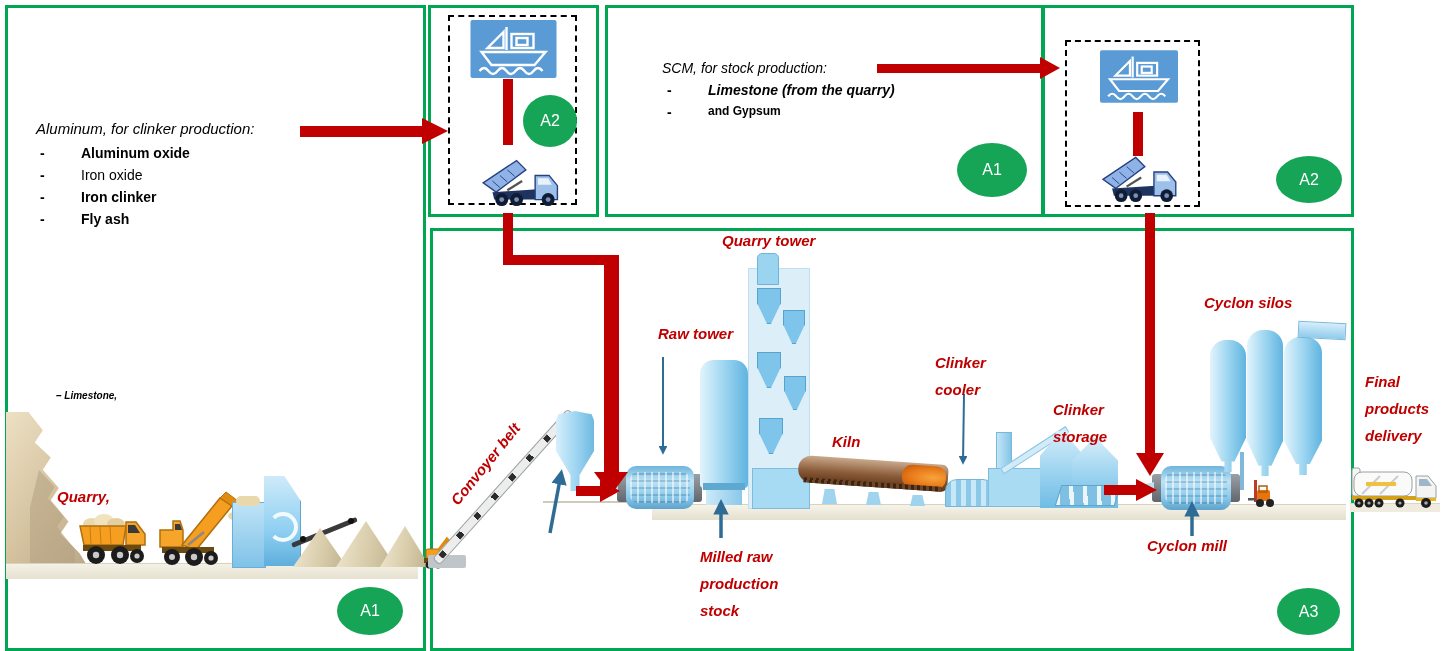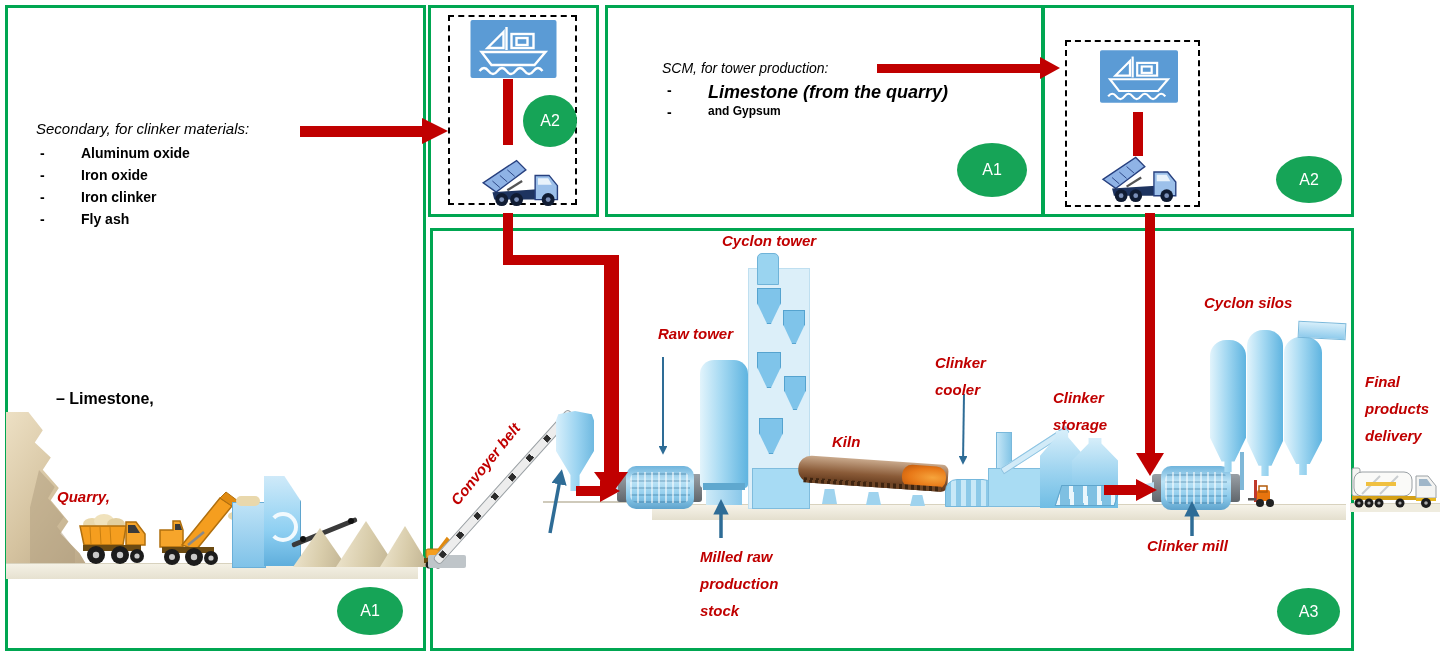--- a/index.html
+++ b/index.html
@@ -34,32 +34,32 @@
 <body>
 
 <div id="canvas">
 
   <div class="gbox" style="left:5px;top:5px;width:415px;height:640px;"></div>
   <div class="gbox" style="left:428px;top:5px;width:165px;height:206px;"></div>
   <div class="gbox" style="left:605px;top:5px;width:433px;height:206px;"></div>
   <div class="gbox" style="left:1042px;top:5px;width:306px;height:206px;"></div>
   <div class="gbox" style="left:430px;top:228px;width:918px;height:417px;"></div>
 
-  <div class="blklbl" style="left:36px;top:120px;width:290px;font-size:15px;font-style:italic;">Secondary, for clinker materials:</div>
+  <div class="blklbl" style="left:36px;top:120px;width:290px;font-size:15px;font-style:italic;">Aluminum, for clinker production:</div>
 
   <div class="blklbl" style="left:40px;top:145px;font-size:14px;font-weight:bold;">-</div>
   <div class="blklbl" style="left:81px;top:145px;font-size:14px;font-weight:bold;">Aluminum oxide</div>
   <div class="blklbl" style="left:40px;top:167px;font-size:14px;font-weight:bold;">-</div>
-  <div class="blklbl" style="left:81px;top:167px;font-size:14px;font-weight:bold;">Iron oxide</div>
+  <div class="blklbl" style="left:81px;top:167px;font-size:14px;font-weight:normal;">Iron oxide</div>
   <div class="blklbl" style="left:40px;top:189px;font-size:14px;font-weight:bold;">-</div>
   <div class="blklbl" style="left:81px;top:189px;font-size:14px;font-weight:bold;">Iron clinker</div>
   <div class="blklbl" style="left:40px;top:211px;font-size:14px;font-weight:bold;">-</div>
   <div class="blklbl" style="left:81px;top:211px;font-size:14px;font-weight:bold;">Fly ash</div>
 
-  <div class="blklbl" style="left:56px;top:390px;font-size:16px;font-weight:bold;">–  Limestone,</div>
+  <div class="blklbl" style="left:56px;top:390px;font-size:10px;font-weight:bold;font-style:italic;">–  Limestone,</div>
 
   <div class="redlbl" style="left:57px;top:488px;line-height:1.2;text-align:right;">Quarry,</div>
 
   <div class="abs" style="left:6px;top:412px;width:80px;height:152px;
        background:linear-gradient(125deg,#EDE0C4 0%,#D5C3A0 55%,#BBA888 100%);
        clip-path:polygon(0 0,28% 0,46% 12%,36% 20%,56% 30%,46% 38%,66% 50%,56% 58%,78% 72%,68% 80%,92% 93%,100% 100%,0 100%);"></div>
   <div class="abs" style="left:30px;top:470px;width:45px;height:94px;
        background:#B3A081;opacity:.55;
        clip-path:polygon(20% 0,55% 18%,40% 30%,75% 50%,60% 60%,100% 85%,100% 100%,0 100%,0 40%);"></div>
 
@@ -149,23 +149,23 @@
     <polygon points="63,25 74,25 78,32 63,32" fill="#E8F2FB"></polygon>
     <circle cx="24" cy="48" r="7" fill="#101C33"></circle>
       <circle cx="24" cy="48" r="2.6" fill="#7A8FB8"></circle>
     <circle cx="40" cy="48" r="7" fill="#101C33"></circle>
       <circle cx="40" cy="48" r="2.6" fill="#7A8FB8"></circle>
     <circle cx="74" cy="48" r="7" fill="#101C33"></circle>
       <circle cx="74" cy="48" r="2.6" fill="#7A8FB8"></circle>
   </svg>
   <div class="badge" style="left:523px;top:95px;width:54px;height:52px;">A2</div>
 
-  <div class="blklbl" style="left:662px;top:60px;width:240px;font-size:14px;font-style:italic;">SCM, for tower production:</div>
+  <div class="blklbl" style="left:662px;top:60px;width:240px;font-size:14px;font-style:italic;">SCM, for stock production:</div>
   <div class="blklbl" style="left:667px;top:82px;font-size:14px;font-weight:bold;">-</div>
-  <div class="blklbl" style="left:708px;top:82px;font-size:18px;font-weight:bold;font-style:italic;">Limestone (from the quarry)</div>
+  <div class="blklbl" style="left:708px;top:82px;font-size:14px;font-weight:bold;font-style:italic;">Limestone (from the quarry)</div>
   <div class="blklbl" style="left:667px;top:104px;font-size:14px;font-weight:bold;">-</div>
   <div class="blklbl" style="left:708px;top:104px;font-size:12px;font-weight:bold;">and Gypsum</div>
   <div class="badge" style="left:957px;top:143px;width:70px;height:54px;">A1</div>
 
   <div class="dbox" style="left:1065px;top:40px;width:131px;height:163px;"></div>
   <svg class="abs" style="left:1100px;top:48px;" width="78" height="57" viewBox="0 0 86 58">
     <rect x="0" y="0" width="86" height="58" rx="2" fill="#5B9BD5"></rect>
     <g stroke="#FFF" stroke-width="2.4" fill="none">
       <line x1="36" y1="7" x2="36" y2="30"></line>
       <polygon points="33,12 17,28 33,28"></polygon>
@@ -311,25 +311,25 @@
     <line x1="550" y1="533" x2="561" y2="474" stroke="#2E6C96" stroke-width="3.5" marker-end="url(#ah)"></line>
     <line x1="663" y1="357" x2="663" y2="452" stroke="#2E6C96" stroke-width="2" marker-end="url(#ah)"></line>
     <line x1="721" y1="538" x2="721" y2="504" stroke="#2E6C96" stroke-width="3.5" marker-end="url(#ah)"></line>
     <line x1="964" y1="394" x2="963" y2="462" stroke="#2E6C96" stroke-width="2" marker-end="url(#ah)"></line>
     <line x1="1192" y1="536" x2="1192" y2="506" stroke="#2E6C96" stroke-width="3.5" marker-end="url(#ah)"></line>
   </svg>
 
   <div class="redlbl" style="left:448px;top:498px;transform:rotate(-51deg);transform-origin:0 0;white-space:nowrap;line-height:1.1;">Convoyer belt</div>
   <div class="redlbl" style="left:658px;top:326px;white-space:nowrap;line-height:1.1;">Raw tower</div>
   <div class="redlbl" style="left:700px;top:543px;width:84px;">Milled raw production stock</div>
-  <div class="redlbl" style="left:722px;top:233px;white-space:nowrap;line-height:1.1;">Cyclon tower</div>
+  <div class="redlbl" style="left:722px;top:233px;white-space:nowrap;line-height:1.1;">Quarry tower</div>
   <div class="redlbl" style="left:832px;top:434px;white-space:nowrap;line-height:1.1;">Kiln</div>
   <div class="redlbl" style="left:935px;top:349px;width:64px;">Clinker cooler</div>
-  <div class="redlbl" style="left:1053px;top:384px;width:70px;">Clinker storage</div>
-  <div class="redlbl" style="left:1147px;top:538px;white-space:nowrap;line-height:1.1;">Clinker mill</div>
+  <div class="redlbl" style="left:1053px;top:396px;width:70px;">Clinker storage</div>
+  <div class="redlbl" style="left:1147px;top:538px;white-space:nowrap;line-height:1.1;">Cyclon mill</div>
   <div class="redlbl" style="left:1204px;top:295px;white-space:nowrap;line-height:1.1;">Cyclon silos</div>
   <div class="redlbl" style="left:1365px;top:368px;width:80px;">Final products delivery</div>
 
   <div class="badge" style="left:1277px;top:588px;width:63px;height:47px;">A3</div>
 
   <div class="rshaft" style="left:300px;top:126px;width:125px;height:11px;"></div>
   <div class="tri" style="left:422px;top:118px;border-top:13px solid transparent;border-bottom:13px solid transparent;border-left:26px solid #C00000;"></div>
 
   <div class="rshaft" style="left:877px;top:64px;width:163px;height:9px;"></div>
   <div class="tri" style="left:1040px;top:57px;border-top:11px solid transparent;border-bottom:11px solid transparent;border-left:20px solid #C00000;"></div>

